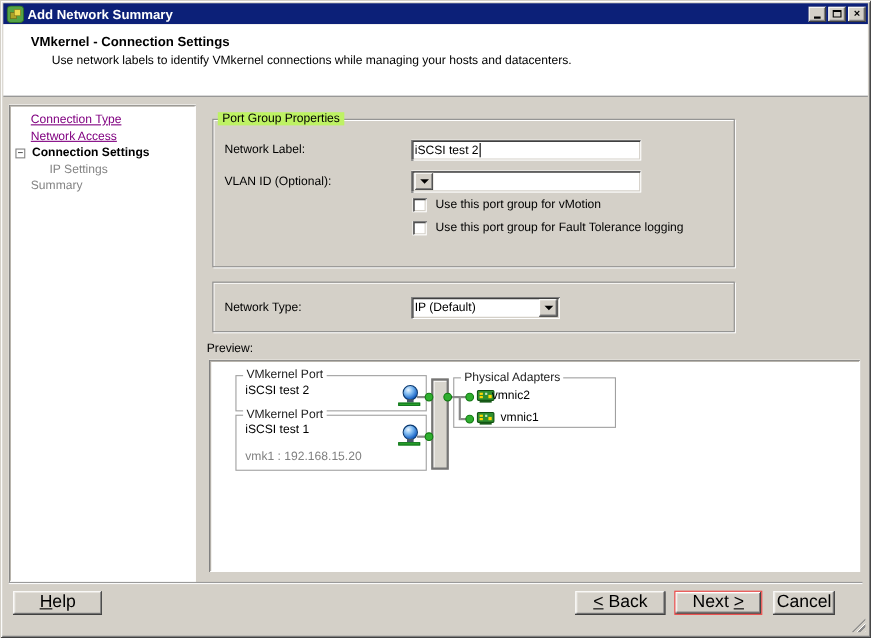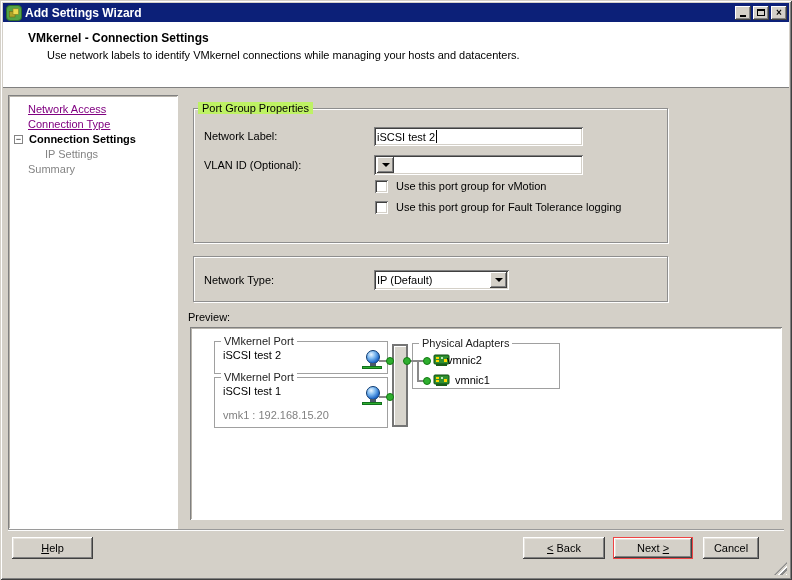--- a/index.html
+++ b/index.html
@@ -77,21 +77,21 @@
   .vswitch{position:absolute;left:202px;top:17px;width:16px;height:83px;background:#d8d5cd;
     border:2px solid #757575;box-shadow:inset 1px 1px 0 #fff;}
   .ln{position:absolute;background:#8a8a8a;}
   .dot{position:absolute;width:8px;height:8px;border-radius:50%;background:#2fae2f;border:1px solid #127a12;}
   .nic{position:absolute;width:17px;height:13px;}
   .niclabel{position:absolute;line-height:13px;white-space:nowrap;}
   
   .footer-divider{position:absolute;left:8px;top:529px;width:776px;height:2px;
     border-top:1px solid #9a9a9a;border-bottom:1px solid #fbfbfb;}
   .btn{position:absolute;top:537px;height:22px;background:#d4d0c8;border:none;padding:0;
-    font-family:"Liberation Sans",sans-serif;font-size:11px;color:#000;
+    font-family:"Liberation Sans",sans-serif;font-size:16px;color:#000;
     display:flex;align-items:center;justify-content:center;cursor:default;
     box-shadow: inset -1px -1px 0 #404040, inset 1px 1px 0 #fff, inset -2px -2px 0 #808080, inset 2px 2px 0 #e6e3dd;}
   .btn.default{border:1px solid #ef4444;}
   .u{text-decoration:underline;}
   .resize-grip{position:absolute;right:5px;bottom:5px;width:13px;height:13px;
     background:repeating-linear-gradient(135deg, transparent 0 2px, #ffffff 2px 3px, #8a8a8a 3px 5px);
     clip-path:polygon(100% 0, 100% 100%, 0 100%);}
 </style>
 </head>
 <body>
@@ -99,38 +99,38 @@
 <div class="window">
 
   <div class="titlebar">
     <span class="app-icon">
       <svg viewBox="0 0 16 16" width="16" height="16">
         <rect x="0.5" y="0.5" width="15" height="15" rx="3.5" fill="#55a345" stroke="#2f6e28"></rect>
         <rect x="3.5" y="6.5" width="5.5" height="5.5" fill="#aea428" stroke="#6e681a" stroke-width="0.6"></rect>
         <rect x="7" y="3.8" width="5.5" height="5.5" fill="#ecd94e" stroke="#8f7f1e" stroke-width="0.6"></rect>
       </svg>
     </span>
-    <span class="titletext">Add Settings Wizard</span>
+    <span class="titletext">Add Network Summary</span>
     <button class="winbtn min">
         <span></span>
       </button>
     <button class="winbtn max">
         <span></span>
       </button>
     <button class="winbtn close">×</button>
   </div>
 
   <div class="header">
     <div class="header-title">VMkernel - Connection Settings</div>
     <div class="header-sub">Use network labels to identify VMkernel connections while managing your hosts and datacenters.</div>
   </div>
 
   <div class="sidebar">
+    <div class="nav link">Connection Type</div>
     <div class="nav link">Network Access</div>
-    <div class="nav link">Connection Type</div>
     <div class="nav current">
       <span class="expander">−</span>
       <span>Connection Settings</span>
     </div>
     <div class="nav sub disabled">IP Settings</div>
     <div class="nav disabled">Summary</div>
   </div>
 
   <div class="groupbox" style="left:193px;top:108px;width:475px;height:135px;">
     <span class="legend">Port Group Properties</span>

